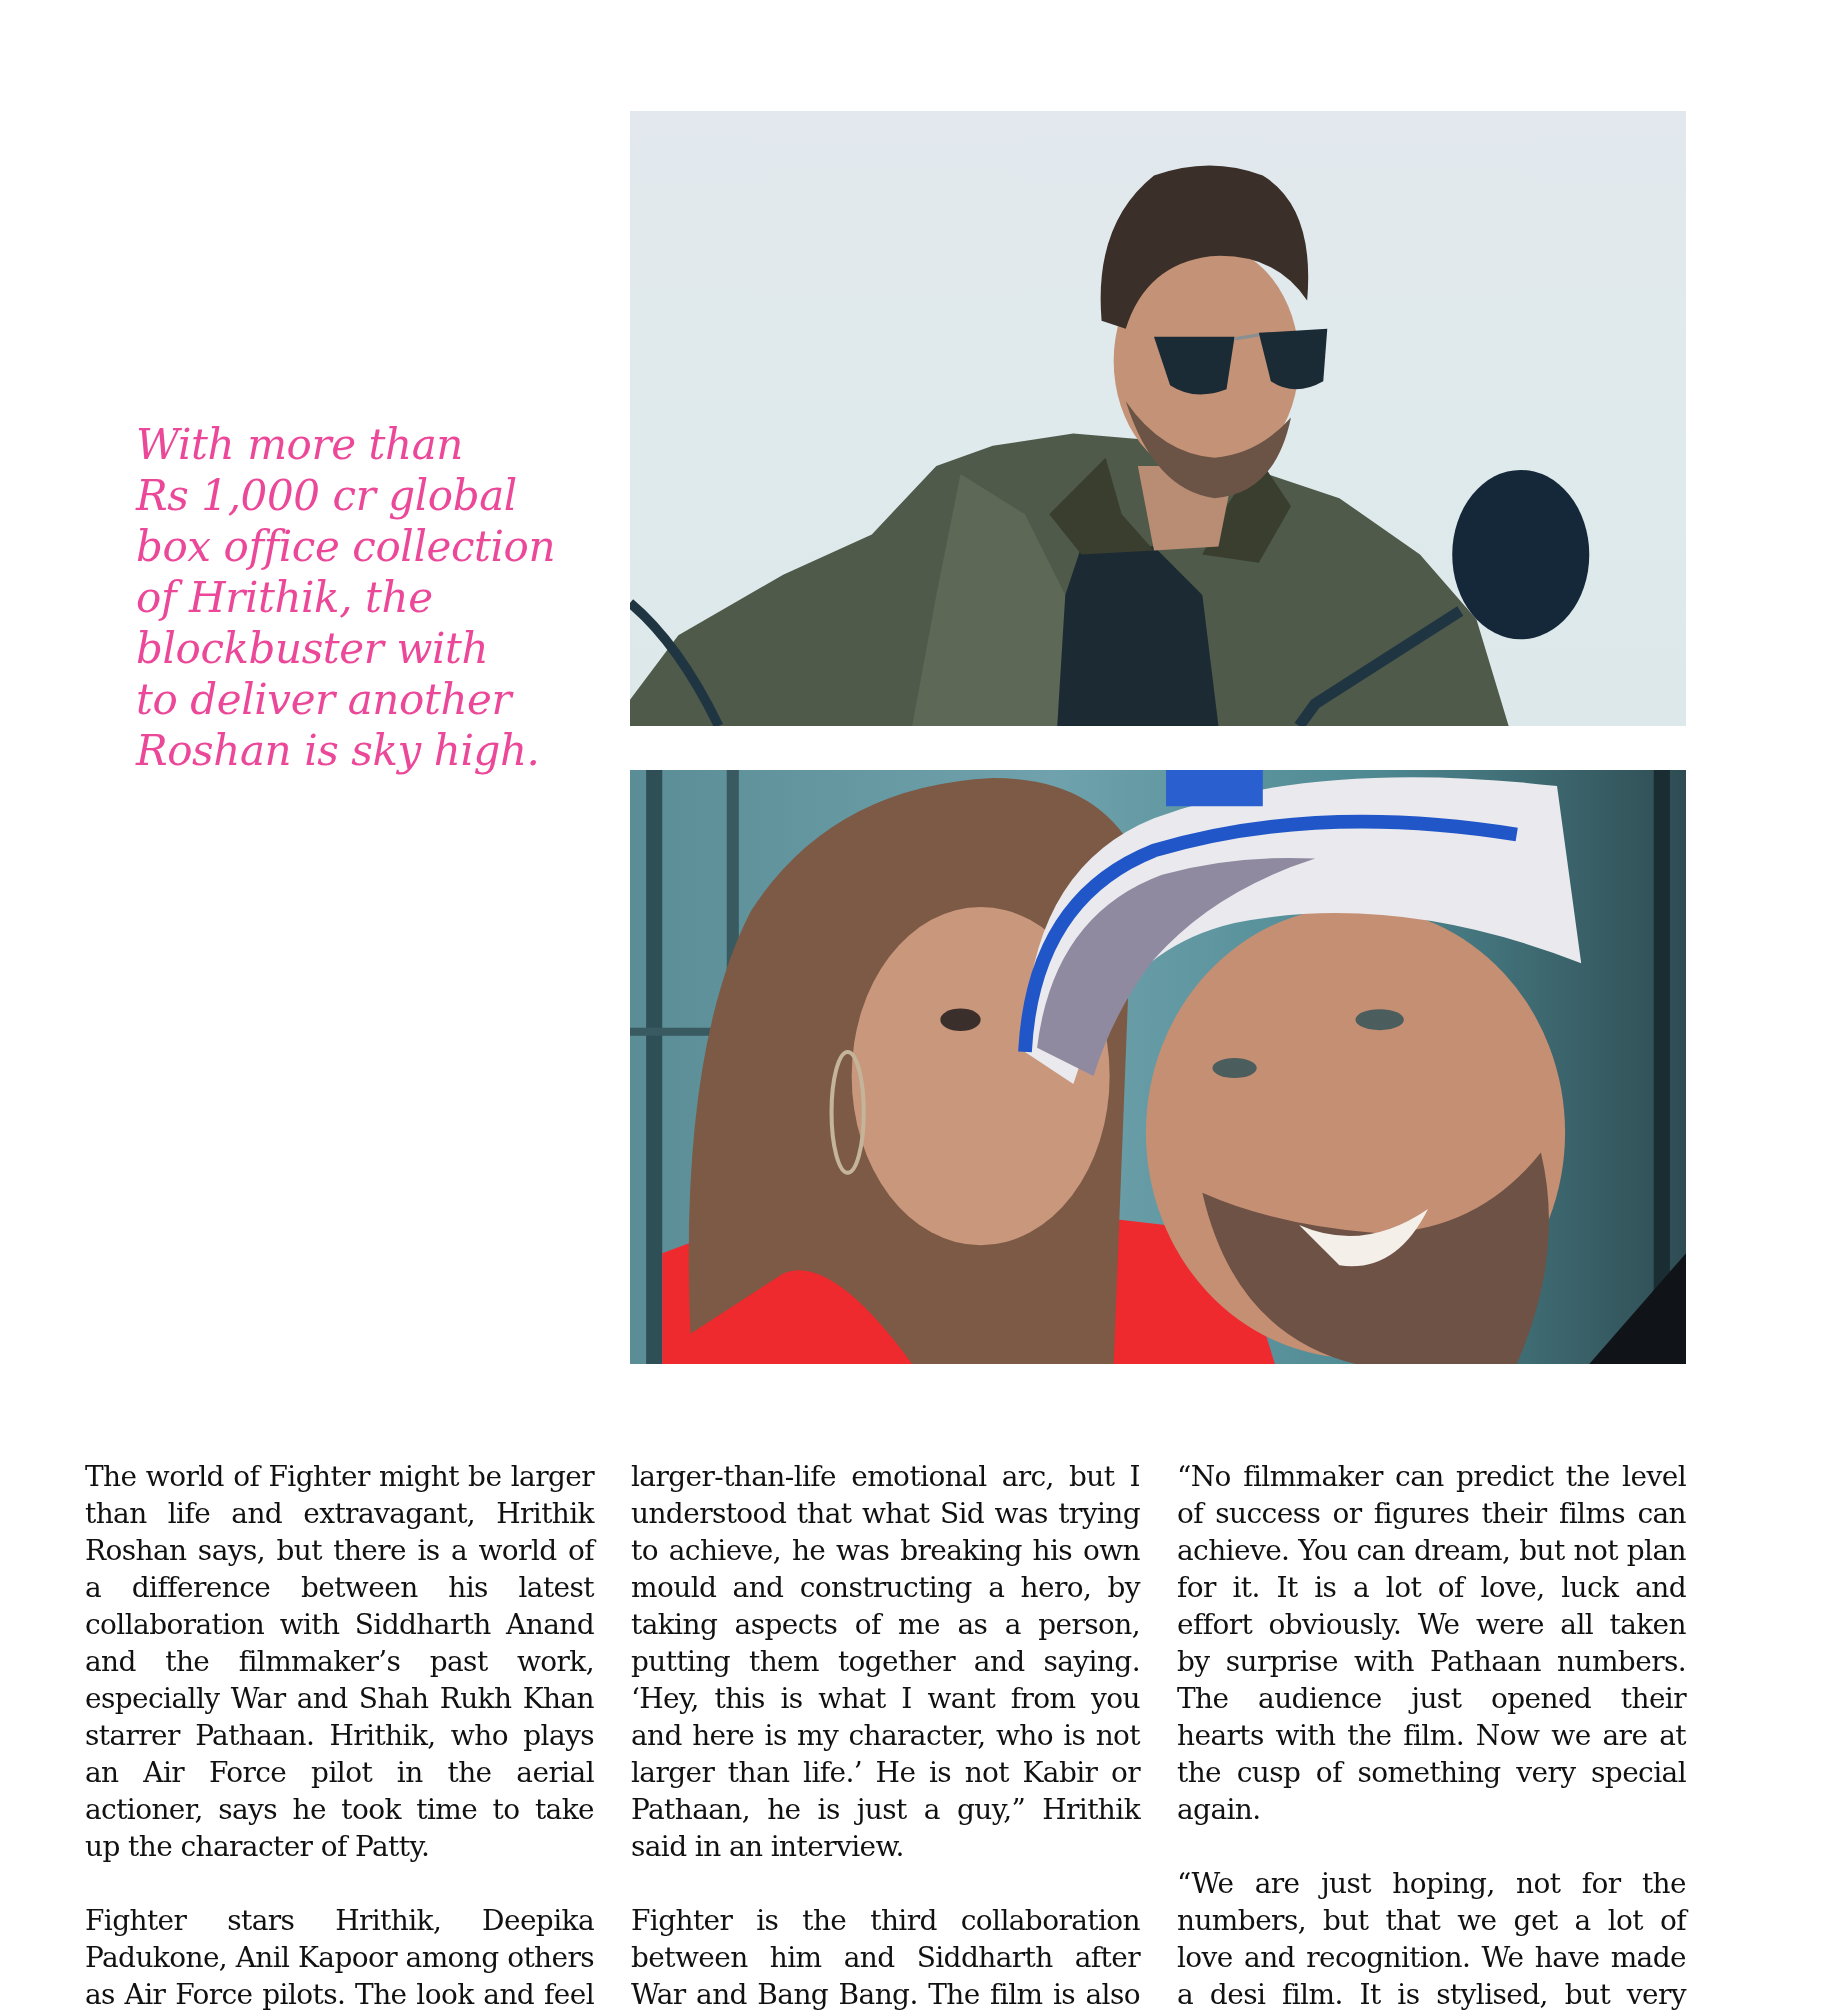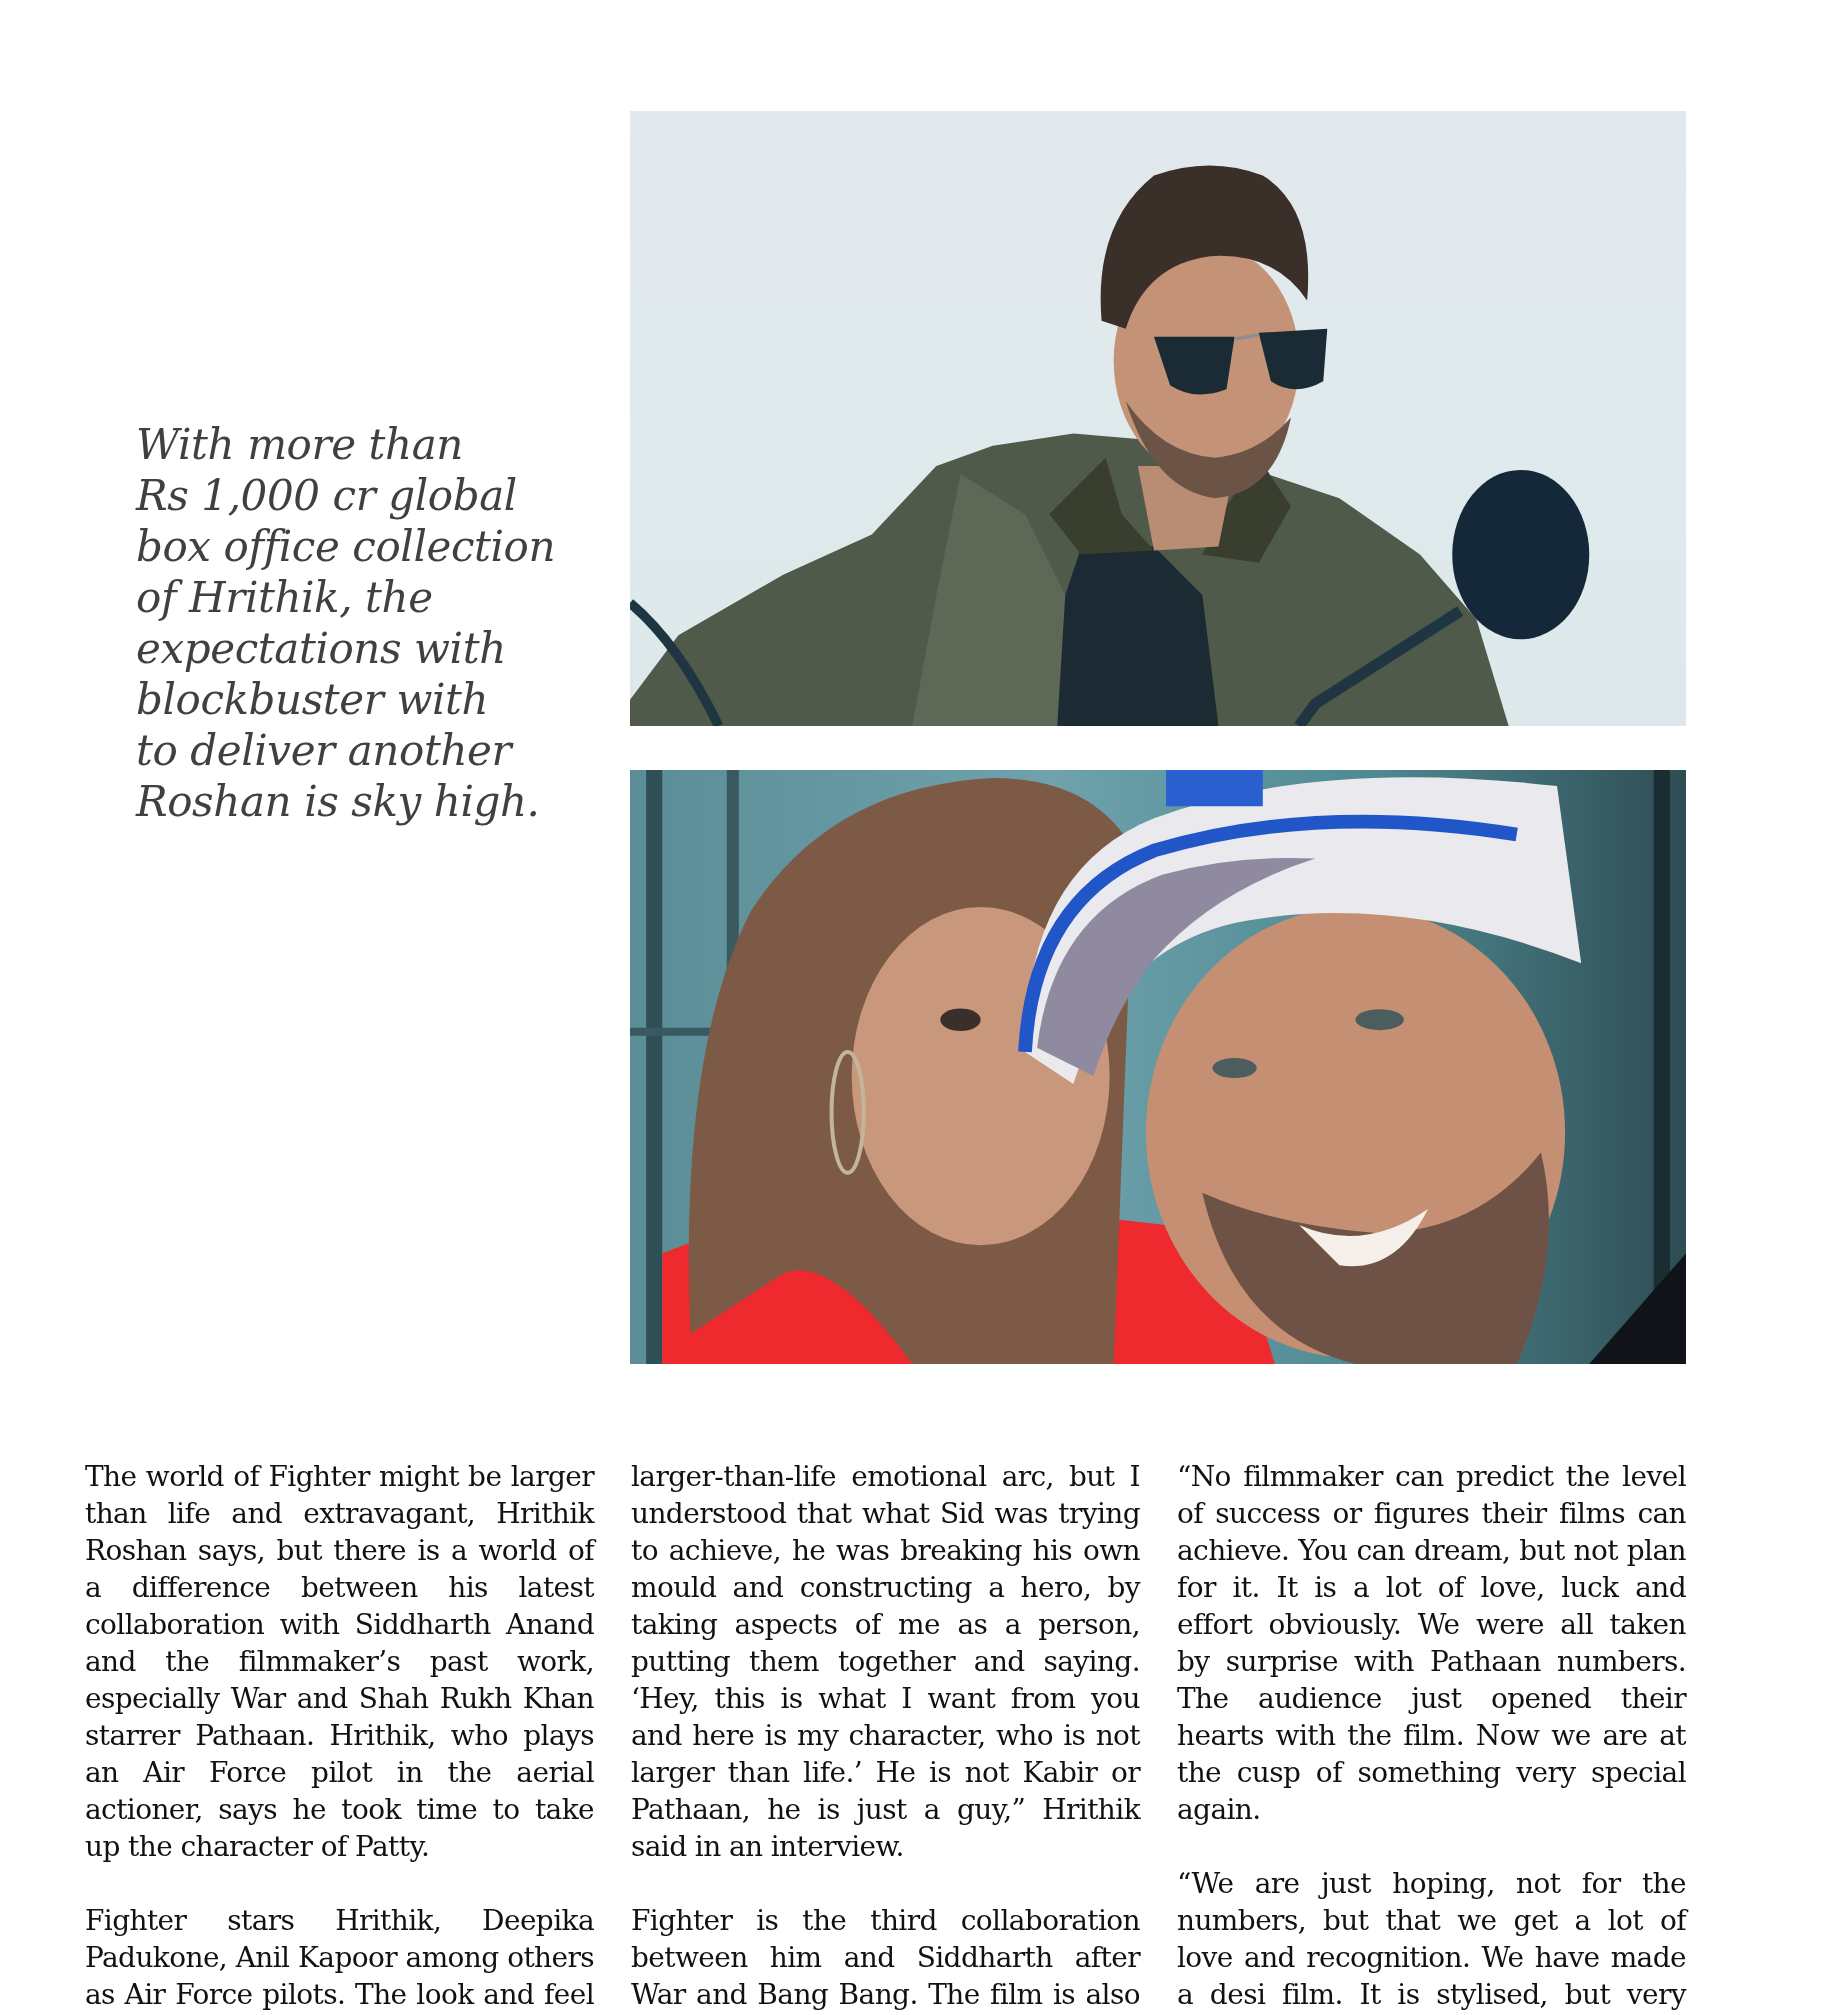--- a/index.html
+++ b/index.html
@@ -25,21 +25,21 @@
     
     .pull-quote {
       position: absolute;
       left: 136px;
       top: 419px;
       width: 403px;
       font-family: "DejaVu Serif", "Liberation Serif", serif;
       font-style: italic;
       font-size: 42px;
       line-height: 51px;
-      color: #404040;
+      color: #ec4899;
       letter-spacing: -0.4px;
     }
     .pull-quote .pq-line {
       display: block;
       white-space: nowrap;
     }
 
     
     .photo {
       position: absolute;
@@ -92,21 +92,20 @@
 </head>
 <body>
 
 <div class="page">
 
   <div class="pull-quote">
     <span class="pq-line">With more than</span>
     <span class="pq-line">Rs 1,000 cr global</span>
     <span class="pq-line">box office collection</span>
     <span class="pq-line">of Hrithik, the</span>
-    <span class="pq-line">expectations with</span>
     <span class="pq-line">blockbuster with</span>
     <span class="pq-line">to deliver another</span>
     <span class="pq-line">Roshan is sky high.</span>
   </div>
 
   <div class="photo photo-top" role="img" aria-label="Man in aviator sunglasses and olive jacket on a motorbike">
     <svg viewBox="0 0 2620 1525" preserveAspectRatio="none">
 
       <path d="M 0 1460 L 120 1300 L 380 1150 L 600 1050 L 760 880 L 900 830 L 1100 800 L 1340 820 L 1520 880 L 1760 960 L 1960 1100 L 2100 1260 L 2180 1525 L 0 1525 Z" fill="#4f5a4a"></path>
       <path d="M 820 900 L 980 1000 L 1080 1200 L 1100 1525 L 700 1525 L 760 1200 Z" fill="#5d6856"></path>

